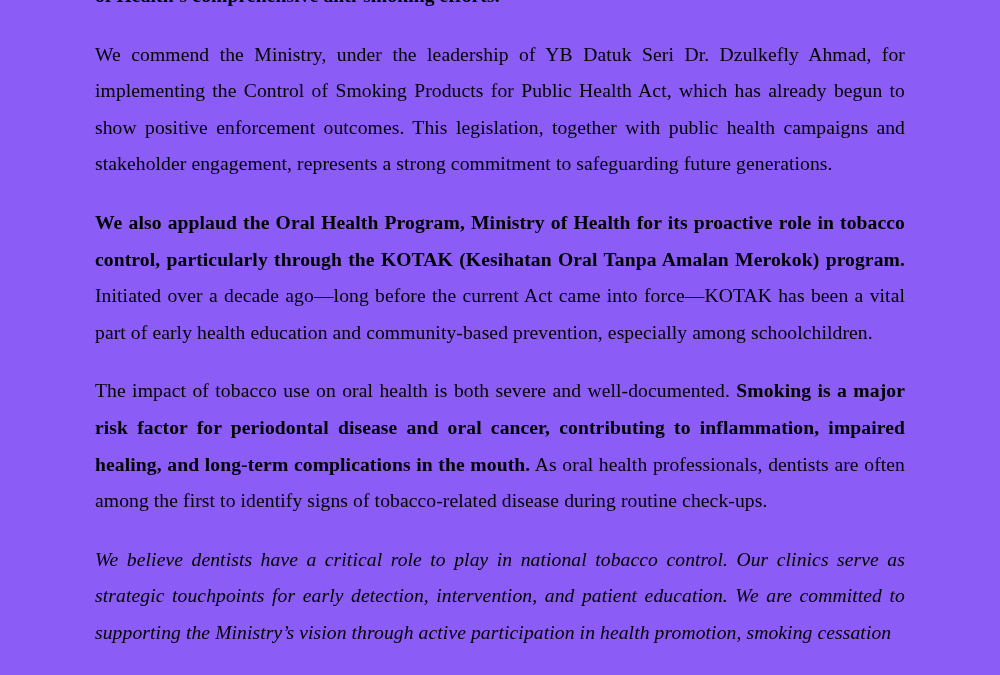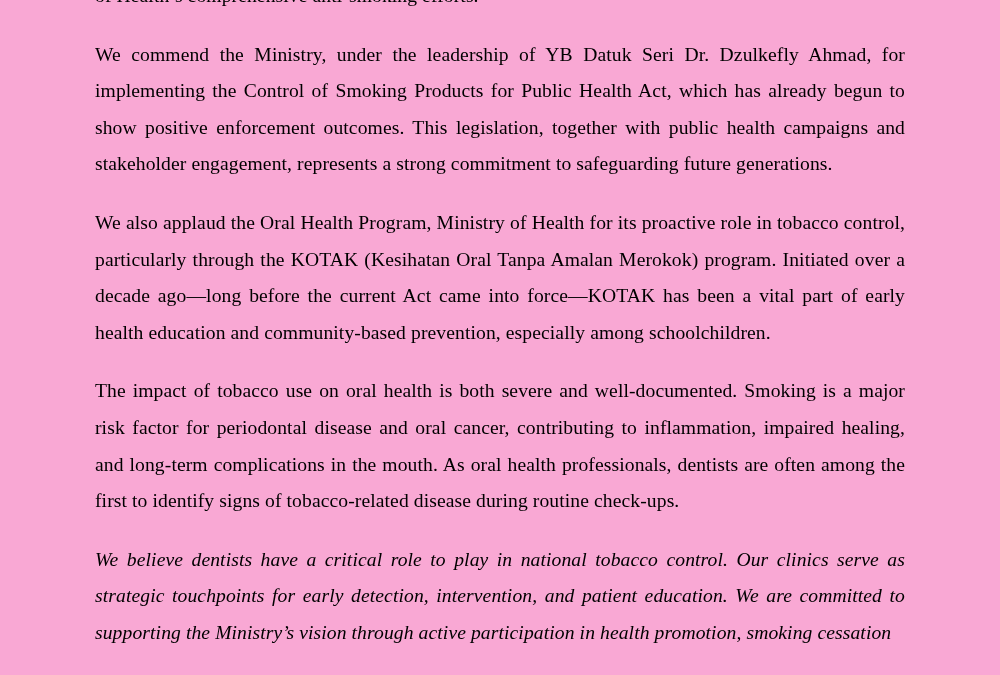--- a/index.html
+++ b/index.html
@@ -11,42 +11,42 @@
     width: 1000px;
     height: 675px;
     overflow: hidden;
     font-family: "Liberation Serif", serif;
     color: #000000;
   }
   .page {
     position: relative;
     width: 1000px;
     height: 675px;
-    background: #f9a8d4;
+    background: #8b5cf6;
     box-sizing: border-box;
     padding: 0 95px 0 95px;
   }
   .doc-body {
     position: relative;
     top: -22px;
   }
   p {
     margin: 0 0 22px 0;
     font-size: 19.6px;
     line-height: 36.6px;
     text-align: justify;
     text-justify: inter-word;
     letter-spacing: 0.1px;
   }
   p:last-child {
     margin-bottom: 0;
     font-style: italic;
   }
   .b {
-    font-weight: normal;
+    font-weight: bold;
   }
 </style>
 </head>
 <body>
 
 <div class="page">
   <div class="doc-body">
 
     <p>
       <span class="b">of Health’s comprehensive anti-smoking efforts.</span>

